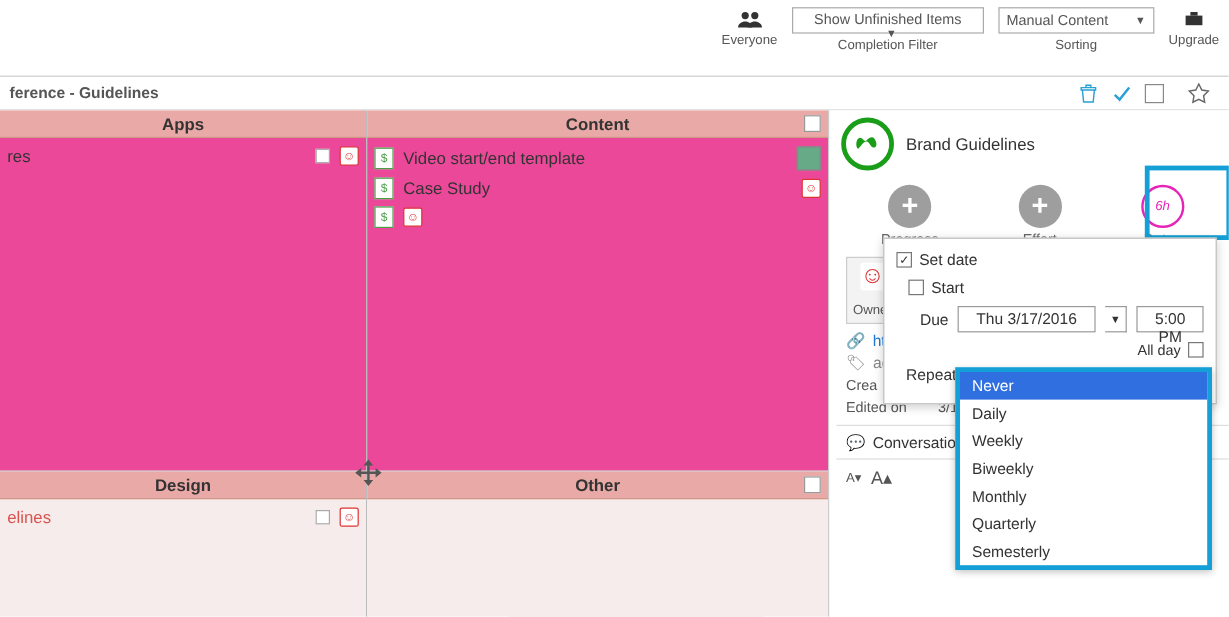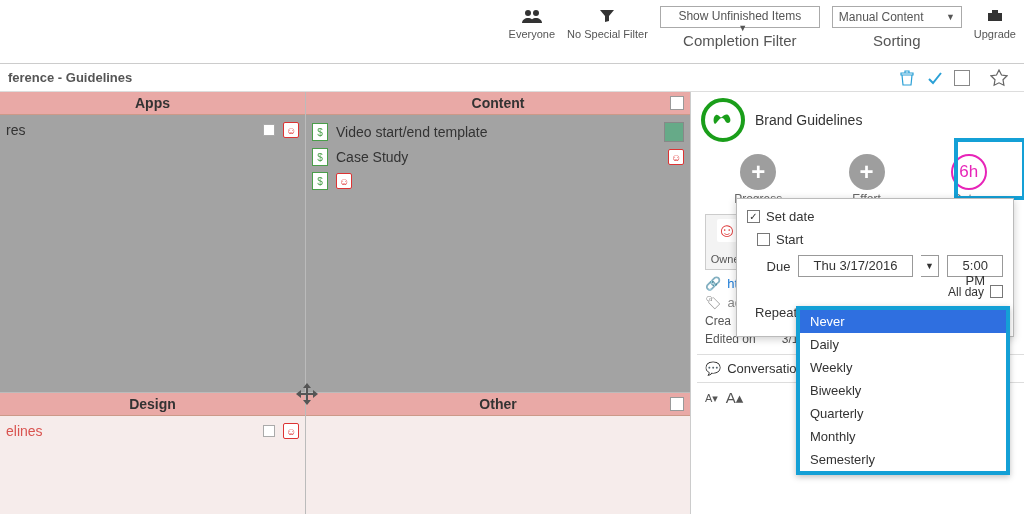--- a/index.html
+++ b/index.html
@@ -6,21 +6,21 @@
 body { width: 1024px; height: 514px; background: #fff; overflow: hidden; font-size: 13px; color: #333; position: relative; }
 
 
 .toolbar { display: flex; align-items: flex-start; justify-content: flex-end; padding: 6px 8px 2px 8px; border-bottom: 1px solid #ccc; height: 64px; gap: 12px; }
 .tool-item { display: flex; flex-direction: column; align-items: center; font-size: 11px; color: #555; }
 .tool-icon { height: 20px; display: flex; align-items: center; justify-content: center; margin-bottom: 2px; color: #333; }
 .tool-select { border: 1px solid #aaa; padding: 2px 6px; font-size: 12px; background: #fff; min-width: 130px; height: 22px; display: flex; align-items: center; justify-content: space-between; }
 .tool-select.wide { min-width: 160px; flex-direction: column; }
 .caret { font-size: 9px; color: #555; margin-left: 6px; }
 .search-box { border: 1px solid #aaa; padding: 2px 6px; font-size: 12px; color: #888; text-align: center; width: 140px; height: 22px; line-height: 18px; }
-.tool-label { font-size: 15px; color: #555; margin-top: 4px; }
+.tool-label { font-size: 11px; color: #555; margin-top: 4px; }
 
 
 .breadcrumb-row { display: flex; align-items: center; height: 28px; padding: 0 8px; border-bottom: 1px solid #ddd; }
 .breadcrumb { font-weight: bold; color: #555; flex: 1; }
 .bc-actions { display: flex; gap: 10px; align-items: center; padding-right: 8px; }
 .trash-icon, .check-icon, .star-icon { width: 18px; height: 18px; display: flex; align-items: center; justify-content: center; }
 
 
 .columns { display: flex; height: calc(100% - 92px); }
 .left-pane { width: 690px; display: flex; flex-direction: column; position: relative; }
@@ -28,21 +28,21 @@
 
 
 .grid-top { display: flex; height: 300px; }
 .grid-bottom { display: flex; flex: 1; border-top: 1px solid #bbb; }
 .cell { position: relative; border-right: 1px solid #bbb; display: flex; flex-direction: column; }
 .cell:last-child { border-right: none; }
 .cell-a { width: 306px; }
 .cell-b { flex: 1; }
 .col-header { background: #e9a9a6; color: #333; font-weight: 600; text-align: center; padding: 3px 0; font-size: 14px; border-bottom: 1px solid #c98; position: relative; }
 .col-header .sq { position: absolute; right: 6px; top: 4px; width: 14px; height: 14px; border: 1px solid #999; background: #fff; }
-.col-body { flex: 1; background: #a3a3a3; padding: 4px 0; }
+.col-body { flex: 1; background: #ec4899; padding: 4px 0; }
 .grid-bottom .col-body { background: #f6eceb; }
 
 .row-item { display: flex; align-items: center; padding: 3px 6px; gap: 8px; font-size: 14px; position: relative; }
 .row-item .title { flex: 1; }
 .row-item.red .title { color: #d9534f; }
 .smiley { width: 16px; height: 16px; border: 1px solid #d33; border-radius: 2px; display: flex; align-items: center; justify-content: center; font-size: 10px; color: #d33; background: #fff; }
 .sq-small { width: 12px; height: 12px; border: 1px solid #aaa; background: #fff; }
 .doc-badge { width: 16px; height: 18px; border: 1px solid #4a9e4a; display: flex; align-items: center; justify-content: center; font-size: 10px; color: #4a9e4a; background: #fff; }
 .avatar-sm { width: 20px; height: 20px; background: #6a8; border: 1px solid #888; }
 
@@ -51,21 +51,21 @@
 .cross svg { width: 28px; height: 28px; }
 
 
 .detail-header { display: flex; align-items: center; gap: 10px; padding: 0 8px 8px 4px; }
 .globe { width: 44px; height: 44px; border-radius: 50%; border: 4px solid #1a9e1a; display: flex; align-items: center; justify-content: center; color: #1a9e1a; }
 .detail-title { font-size: 14px; color: #333; }
 
 .metric-row { display: flex; justify-content: space-around; padding: 4px 4px 0 4px; position: relative; }
 .metric { display: flex; flex-direction: column; align-items: center; gap: 2px; font-size: 12px; color: #666; }
 .plus-circle { width: 36px; height: 36px; border-radius: 50%; background: #9e9e9e; color: #fff; display: flex; align-items: center; justify-content: center; font-size: 24px; font-weight: bold; }
-.dates-circle { width: 36px; height: 36px; border-radius: 50%; border: 2px solid #e724b8; color: #e724b8; display: flex; align-items: center; justify-content: center; font-size: 17px; background: #fff; }
+.dates-circle { width: 36px; height: 36px; border-radius: 50%; border: 2px solid #e724b8; color: #e724b8; display: flex; align-items: center; justify-content: center; font-size: 11px; background: #fff; font-style: italic; }
 .hl-box { position: absolute; border: 4px solid #14a0d6; }
 
 .owner-block { display: flex; align-items: flex-end; gap: 8px; padding: 8px 8px 4px 8px; }
 .owner-tile { width: 44px; height: 56px; border: 1px solid #ccc; background: #f3f3f3; display: flex; flex-direction: column; align-items: center; justify-content: space-between; padding: 4px 2px; }
 .owner-tile .smiley { border: none; color: #d33; font-size: 18px; }
 .owner-tile .lbl { font-size: 11px; color: #555; }
 
 .link-row { display: flex; align-items: center; gap: 6px; padding: 2px 8px; font-size: 13px; color: #1a7ad6; }
 .link-row.gray { color: #888; }
 .meta-row { padding: 2px 8px; font-size: 12px; color: #555; display: flex; gap: 6px; }
@@ -98,28 +98,20 @@
       <svg width="22" height="16" viewBox="0 0 22 16">
           <circle cx="7" cy="5" r="3" fill="#333"></circle>
           <circle cx="15" cy="5" r="3" fill="#333"></circle>
           <path d="M1 15c0-3 3-5 6-5s6 2 6 5" fill="#333"></path>
           <path d="M9 15c0-3 3-5 6-5s6 2 6 5" fill="#333"></path>
         </svg>
     </div>
     <span>Everyone</span>
   </div>
   <div class="tool-item">
-    <div class="tool-icon">
-      <svg width="16" height="16" viewBox="0 0 16 16">
-          <path d="M1 2h14L10 8v5l-4 1V8z" fill="#333"></path>
-        </svg>
-    </div>
-    <span>No Special Filter</span>
-  </div>
-  <div class="tool-item">
     <div class="tool-select wide">
       <span>Show Unfinished Items</span>
       <span class="caret">▼</span>
     </div>
     <span class="tool-label">Completion Filter</span>
   </div>
   <div class="tool-item">
     <div class="tool-select" style="min-width:130px">
       <span>Manual Content</span>
       <span class="caret">▼</span>
@@ -318,16 +310,16 @@
   <div class="dp-row" style="margin-top:6px">
     <span class="lbl" style="width:50px">Repeat</span>
   </div>
 </div>
 
 <div class="repeat-dd">
   <div class="opt sel">Never</div>
   <div class="opt">Daily</div>
   <div class="opt">Weekly</div>
   <div class="opt">Biweekly</div>
+  <div class="opt">Monthly</div>
   <div class="opt">Quarterly</div>
-  <div class="opt">Monthly</div>
   <div class="opt">Semesterly</div>
 </div>
 
 </body></html>

